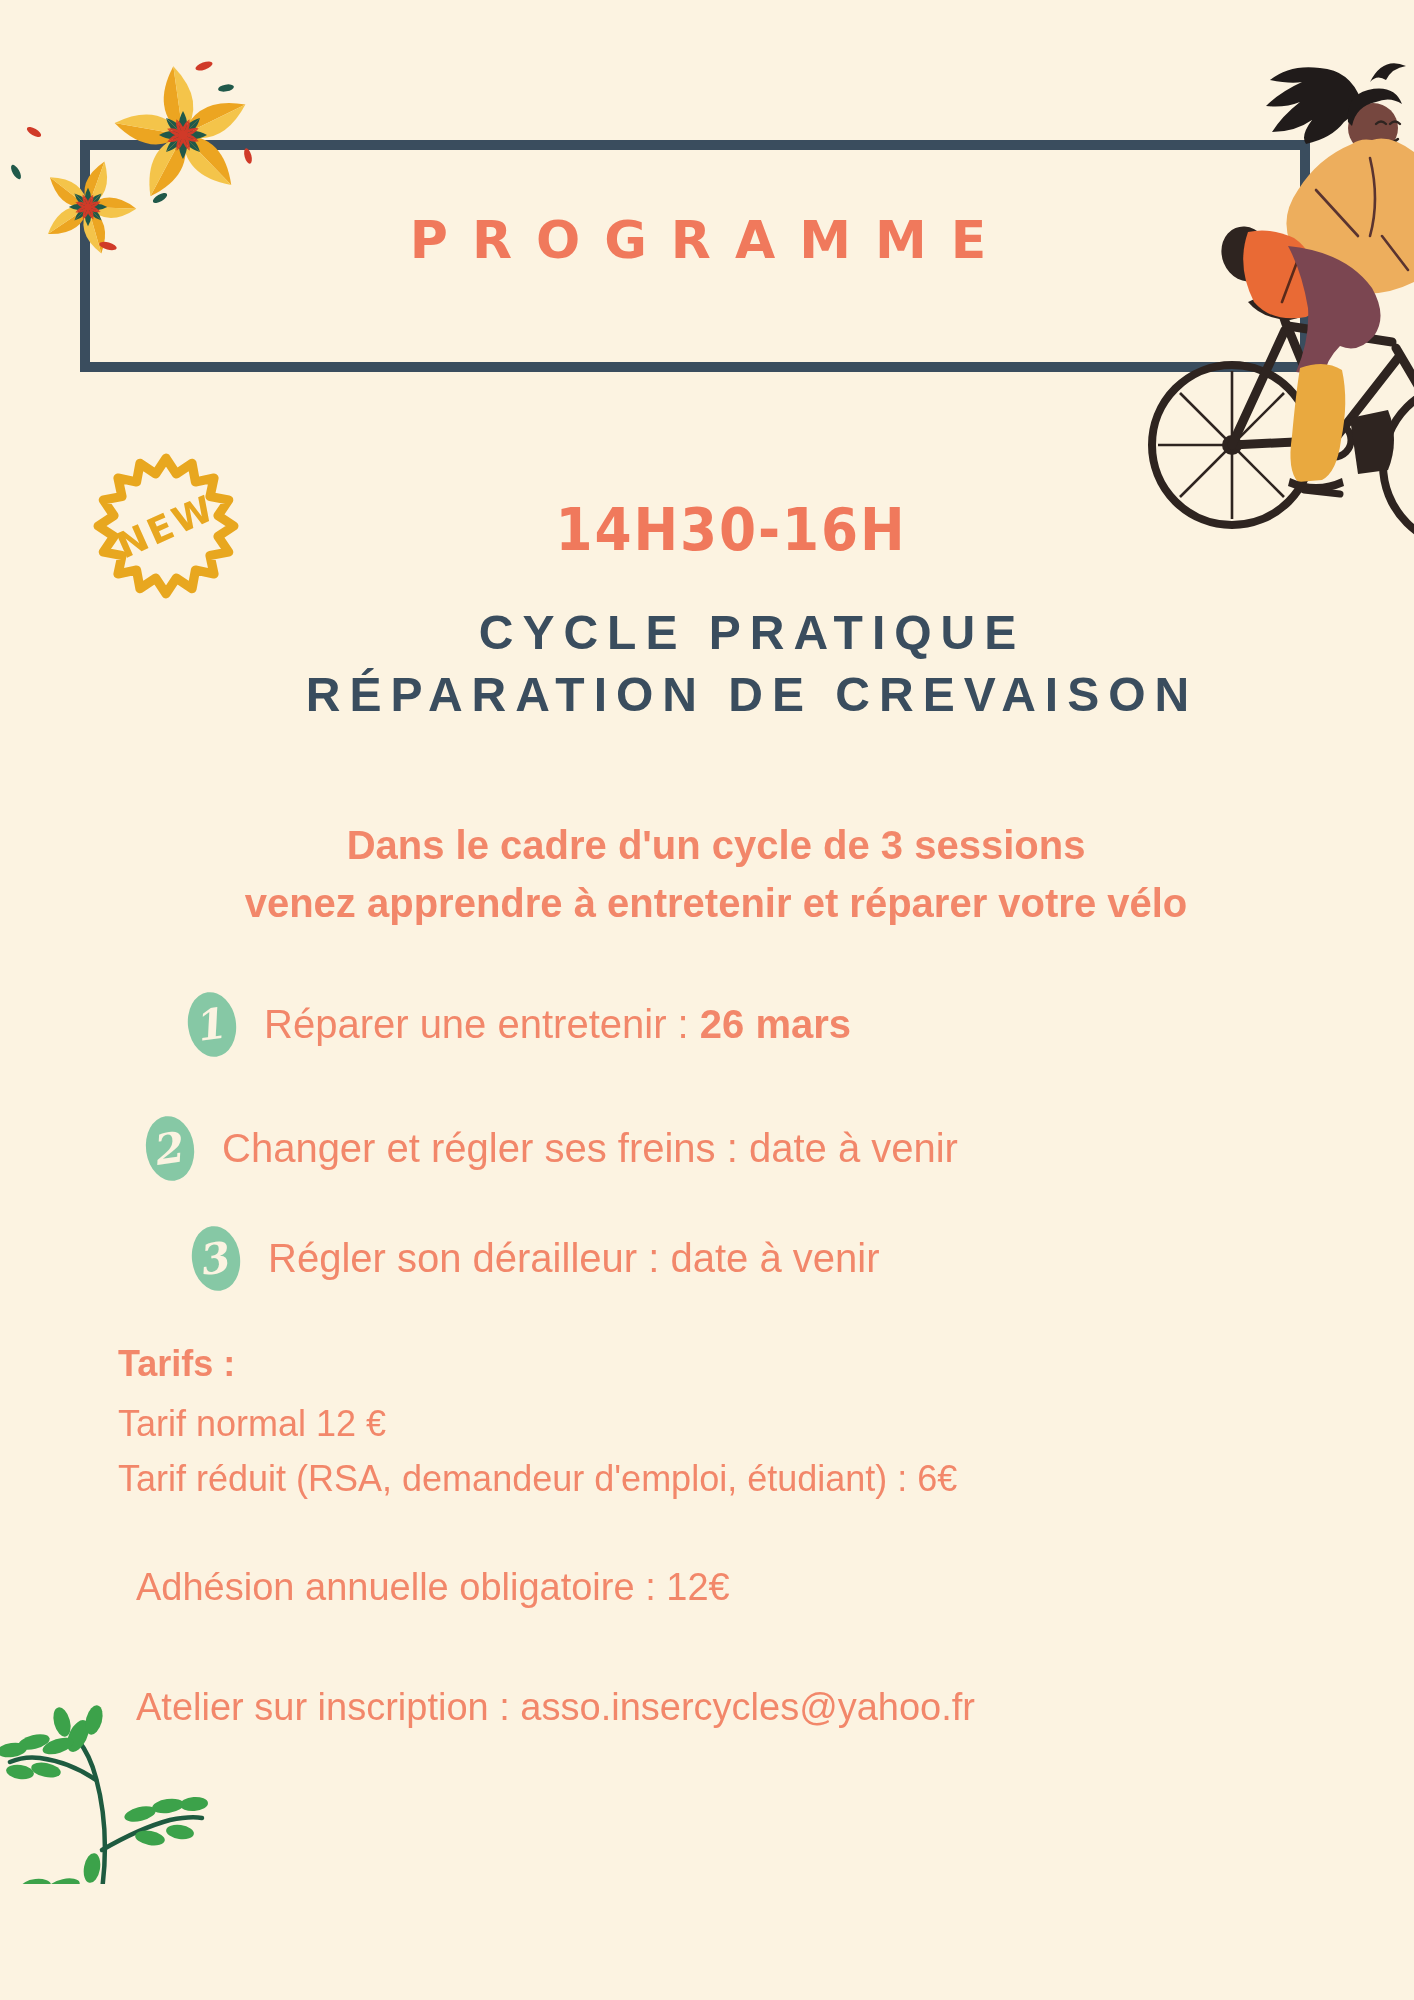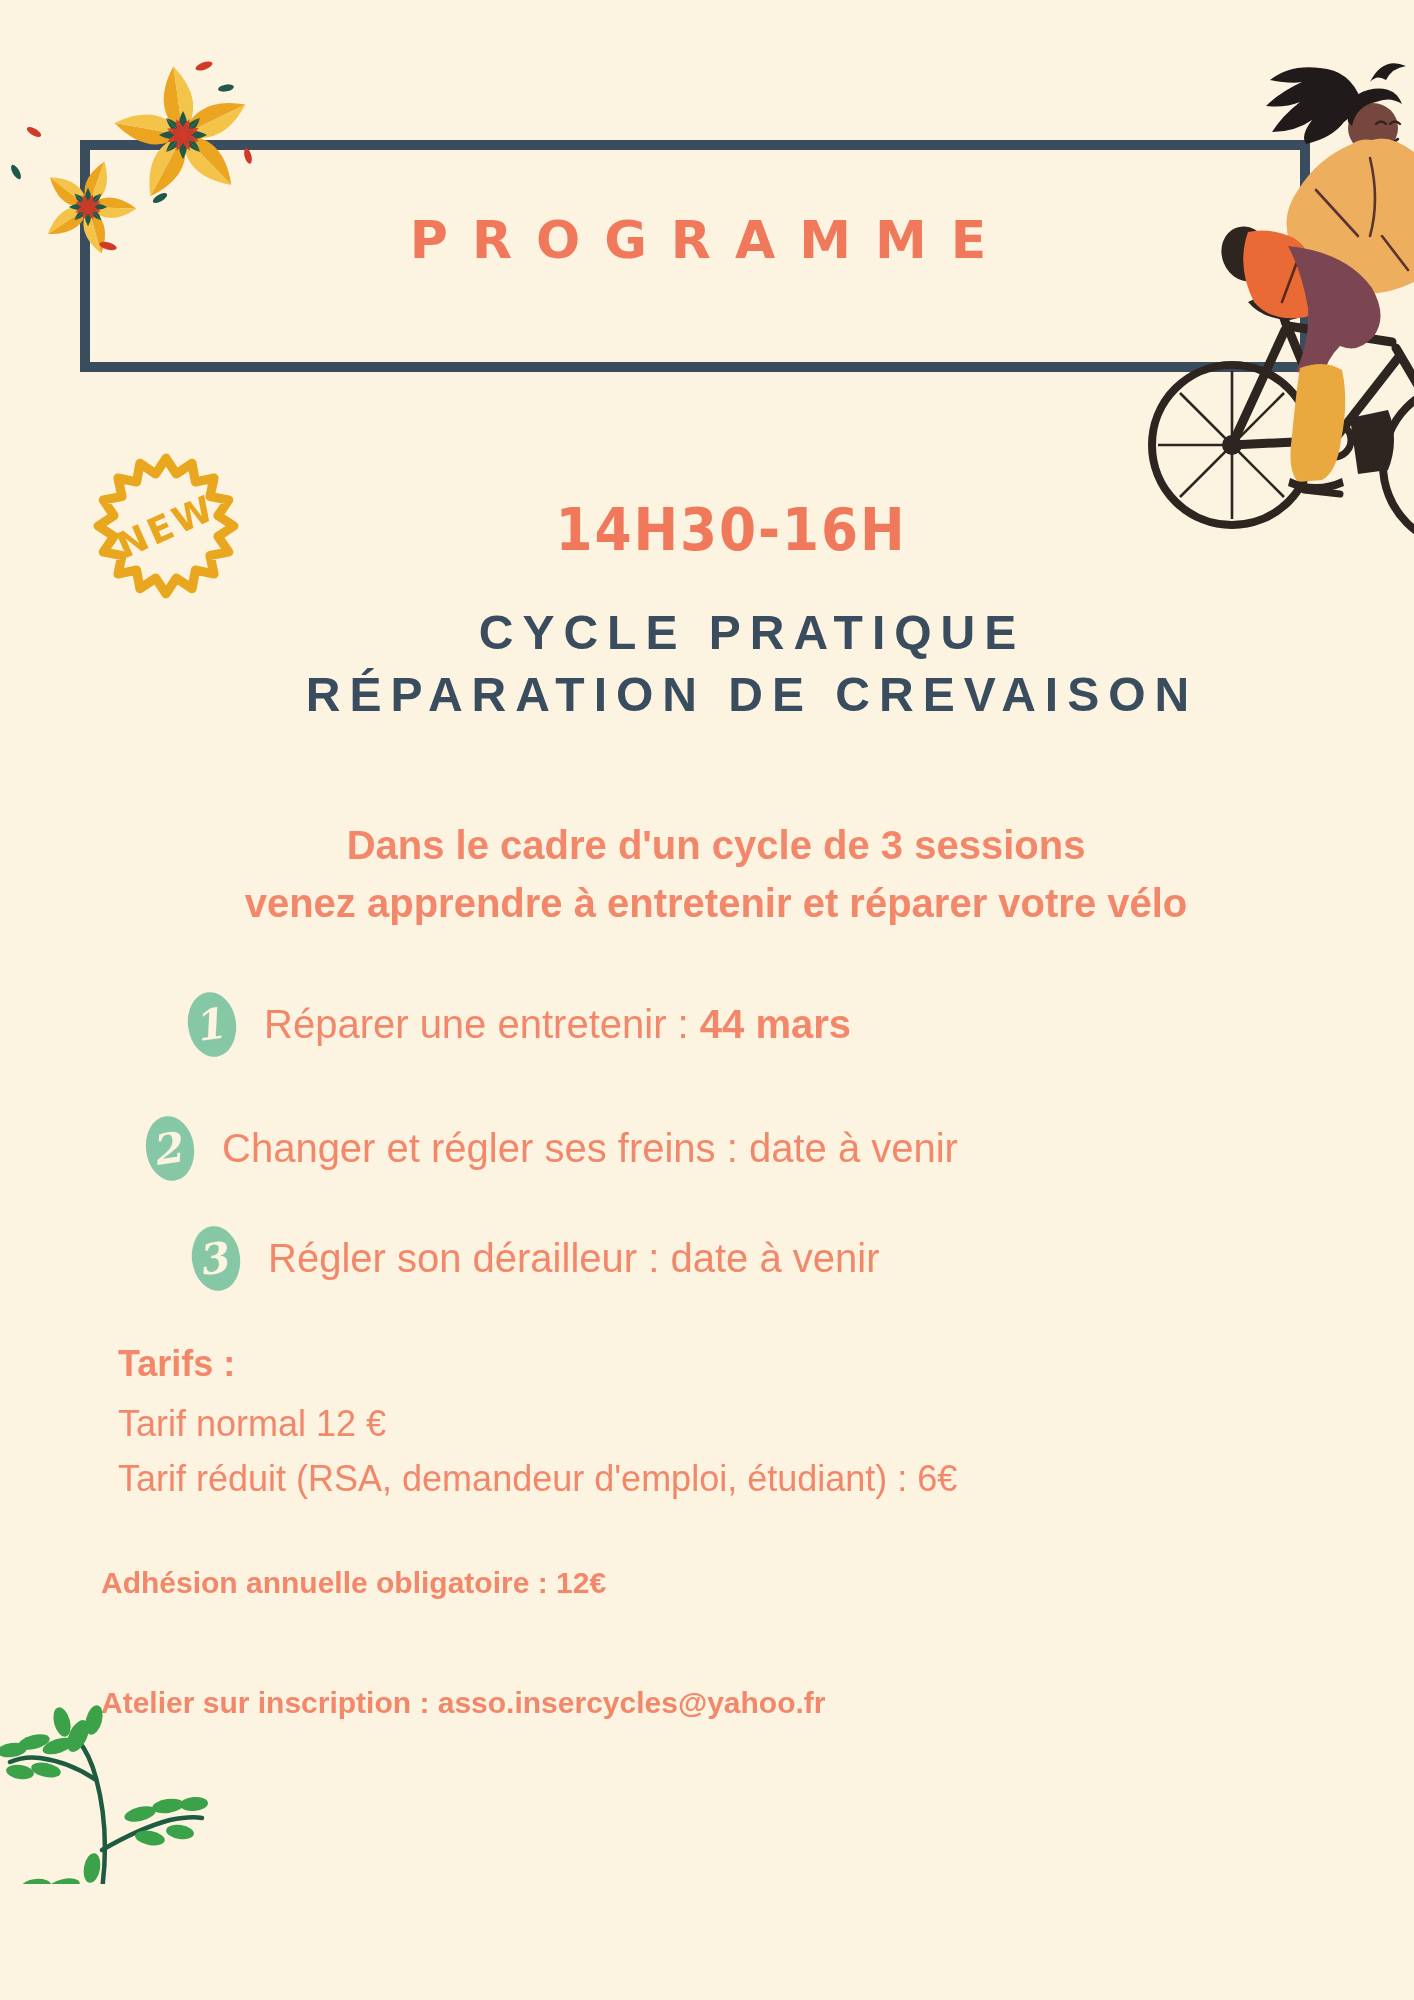--- a/index.html
+++ b/index.html
@@ -78,22 +78,22 @@
     font-style:italic; font-weight:bold; font-size:42px;
   }
   .session-text { margin-left:28px; white-space:nowrap; }
   .hl { font-weight:bold; }
   .pricing {
     position:absolute; left:118px; top:1336px;
     color:#F2876A; font-size:36px; line-height:55px;
   }
   .pricing-heading { font-weight:bold; margin-bottom:5px; }
   .bold-line {
-    position:absolute; left:101px;
-    color:#F2876A; font-size:30px; font-weight:bold;
+    position:absolute; left:136px;
+    color:#F2876A; font-size:38px; font-weight:normal;
     white-space:nowrap;
   }
   .membership { top:1566px; }
   .registration { top:1686px; }
 </style>
 </head>
 <body>
 
 <div class="poster">
 
@@ -255,21 +255,21 @@
     <div>RÉPARATION DE CREVAISON</div>
   </div>
 
   <div class="intro">
     <div>Dans le cadre d'un cycle de 3 sessions</div>
     <div>venez apprendre à entretenir et réparer votre vélo</div>
   </div>
 
   <div class="session session-1">
     <div class="bubble">1</div>
-    <div class="session-text"><span>Réparer une entretenir : </span><span class="hl">44 mars</span></div>
+    <div class="session-text"><span>Réparer une entretenir : </span><span class="hl">26 mars</span></div>
   </div>
   <div class="session session-2">
     <div class="bubble">2</div>
     <div class="session-text"><span>Changer et régler ses freins : date à venir</span><span class="hl"></span></div>
   </div>
   <div class="session session-3">
     <div class="bubble">3</div>
     <div class="session-text"><span>Régler son dérailleur : date à venir</span><span class="hl"></span></div>
   </div>
 

